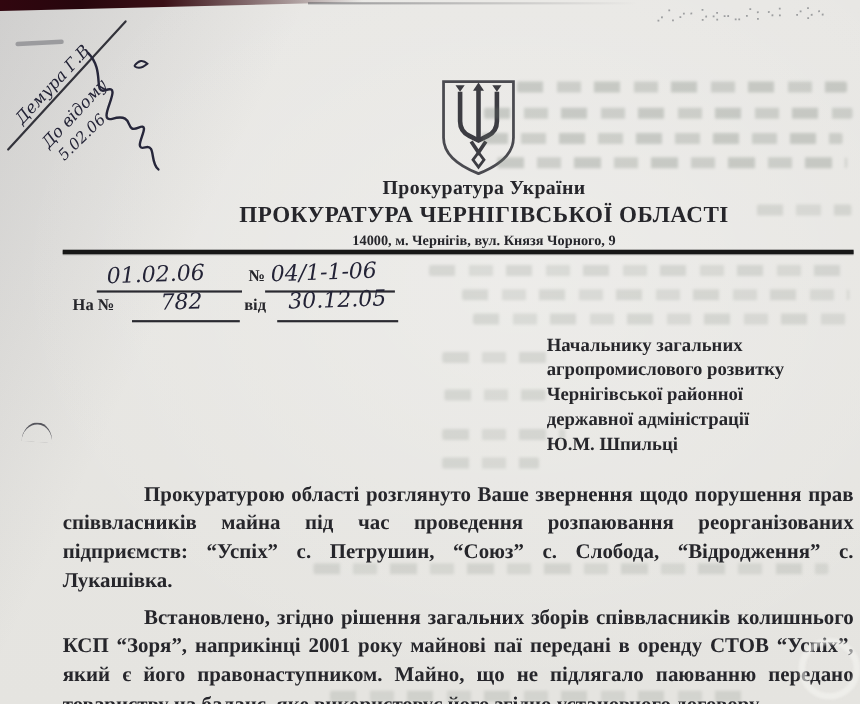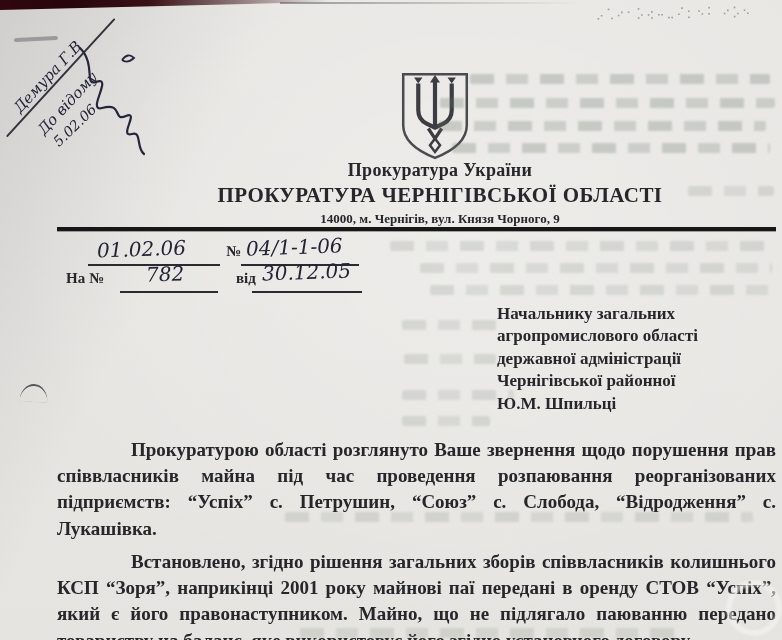--- a/index.html
+++ b/index.html
@@ -117,30 +117,30 @@
 
   <div class="ref">
     <div class="hw hand" style="left:97px;top:237px;">01.02.06</div>
     <div class="uline" style="left:88px;top:264px;width:132px;"></div>
     <div class="printed" style="left:226px;top:243px;">№</div>
     <div class="hw hand" style="left:246px;top:235px;">04/1-1-06</div>
     <div class="uline" style="left:241px;top:264px;width:118px;"></div>
     <div class="printed" style="left:66px;top:270px;font-family:Liberation Serif, serif;">На №</div>
     <div class="hw hand" style="left:146px;top:262px;">782</div>
     <div class="uline" style="left:120px;top:291px;width:98px;"></div>
-    <div class="printed" style="left:236px;top:270px;">від</div>
+    <div class="printed" style="left:222px;top:270px;">від</div>
     <div class="hw hand" style="left:262px;top:260px;">30.12.05</div>
     <div class="uline" style="left:252px;top:291px;width:110px;"></div>
   </div>
 
   <div class="addressee">
     <div>Начальнику загальних</div>
-    <div>агропромислового області</div>
+    <div>агропромислового розвитку</div>
+    <div>Чернігівської  районної</div>
     <div>державної адміністрації</div>
-    <div>Чернігівської  районної</div>
     <div>Ю.М. Шпильці</div>
   </div>
 
   <div class="body-text">
     <p>Прокуратурою області розглянуто Ваше звернення щодо порушення прав співвласників майна під час проведення розпаювання реорганізованих підприємств: “Успіх” с. Петрушин, “Союз” с. Слобода, “Відродження” с. Лукашівка.</p>
     <p>Встановлено, згідно рішення загальних зборів співвласників колишнього КСП “Зоря”, наприкінці 2001 року майнові паї передані в оренду СТОВ “Успіх”, який є його правонаступником. Майно, що не підлягало паюванню передано товариству на баланс, яке використовує його згідно установчого договору.</p>
   </div>
 
   <div class="ghost" style="left:470px;top:74px;width:300px;"></div>
   <div class="ghost" style="left:440px;top:98px;width:335px;"></div>

